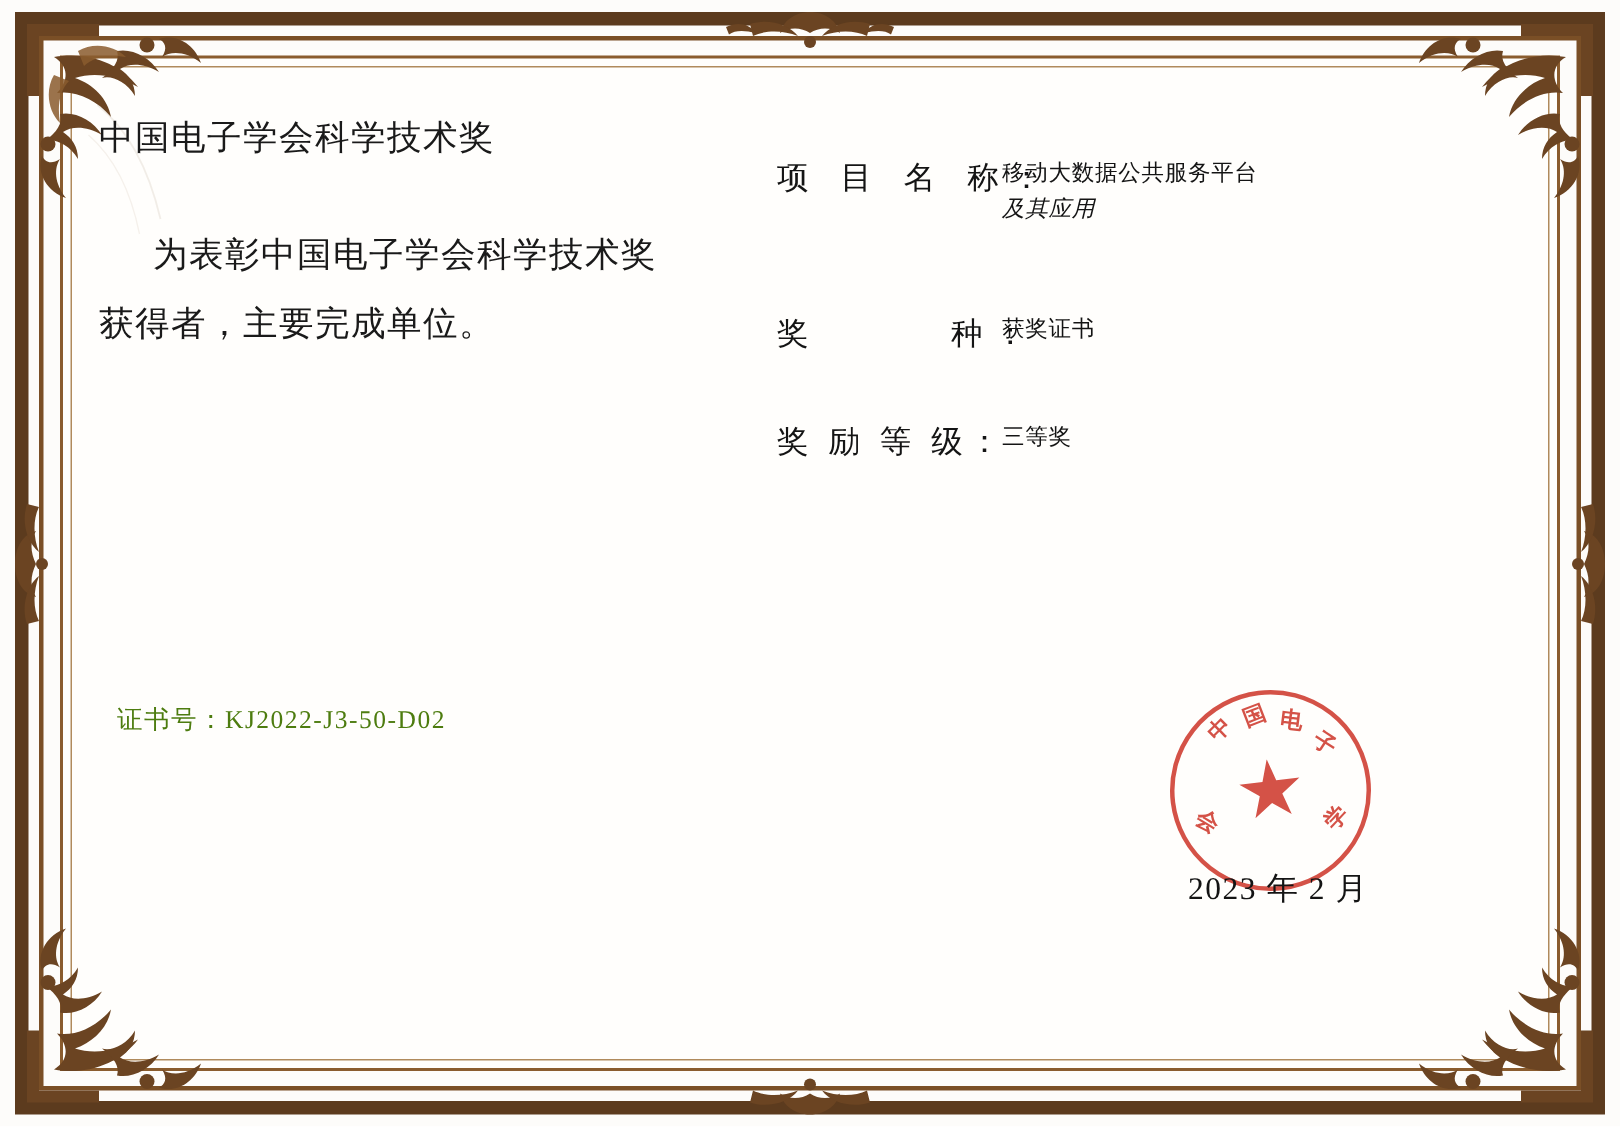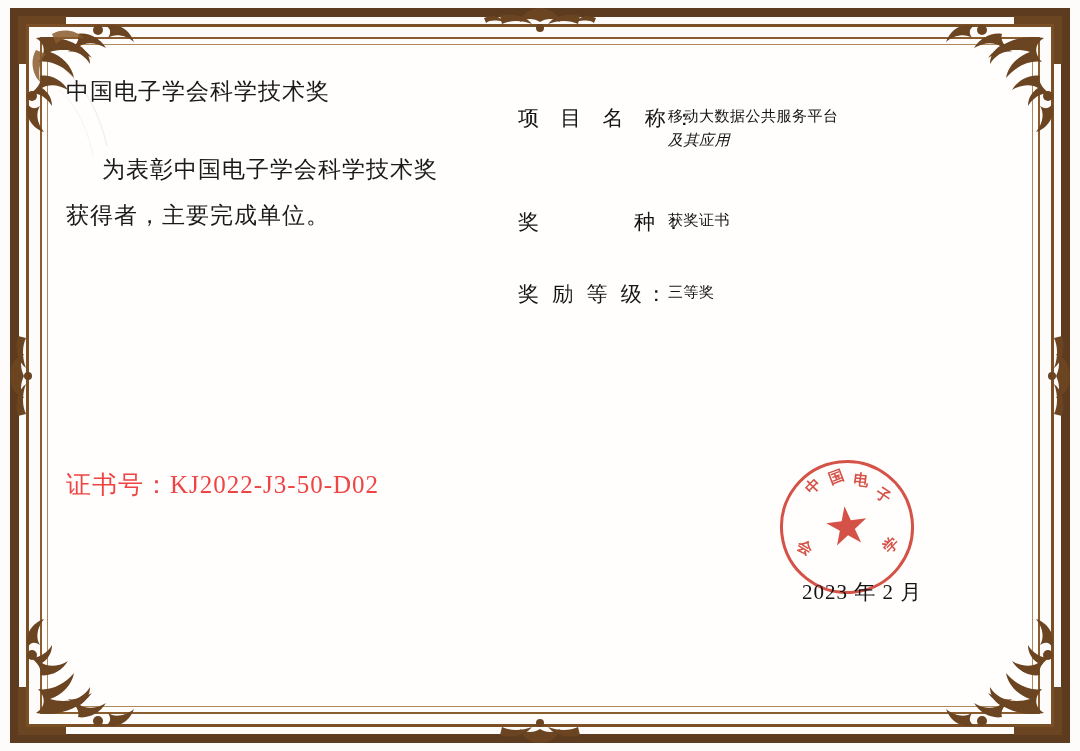--- a/index.html
+++ b/index.html
@@ -127,24 +127,24 @@
     font-size: 23px;
     color: #1a1a1a;
     line-height: 2.0;
     letter-spacing: 1px;
   }
   .body-text .indent { display: block; text-indent: 36px; font-family: Liberation Serif, serif; }
   .body-text .line2 { display: block; }
 
   .cert-no {
     position: absolute;
-    left: 66px;
+    left: 78px;
     top: 468px;
-    font-size: 25px;
-    color: #ef4444;
+    font-size: 17px;
+    color: #4d7c0f;
     letter-spacing: 1px;
     white-space: nowrap;
   }
 
   
   .right-col {
     position: absolute;
     left: 518px;
     top: 104px;
     width: 470px;
@@ -230,21 +230,20 @@
     clip-path: polygon(50% 0%, 61% 35%, 98% 35%, 68% 57%, 79% 91%, 50% 70%, 21% 91%, 32% 57%, 2% 35%, 39% 35%);
   }
   .date {
     position: absolute;
     left: 22px;
     top: 118px;
     font-size: 21px;
     color: #141414;
     letter-spacing: 1px;
     white-space: nowrap;
-    margin-left: 10px;
   }
 
   
   .speckle {
     position: absolute;
     left: 55px; top: 60px;
     width: 80px; height: 120px;
     opacity: 0.18;
     pointer-events: none;
   }

